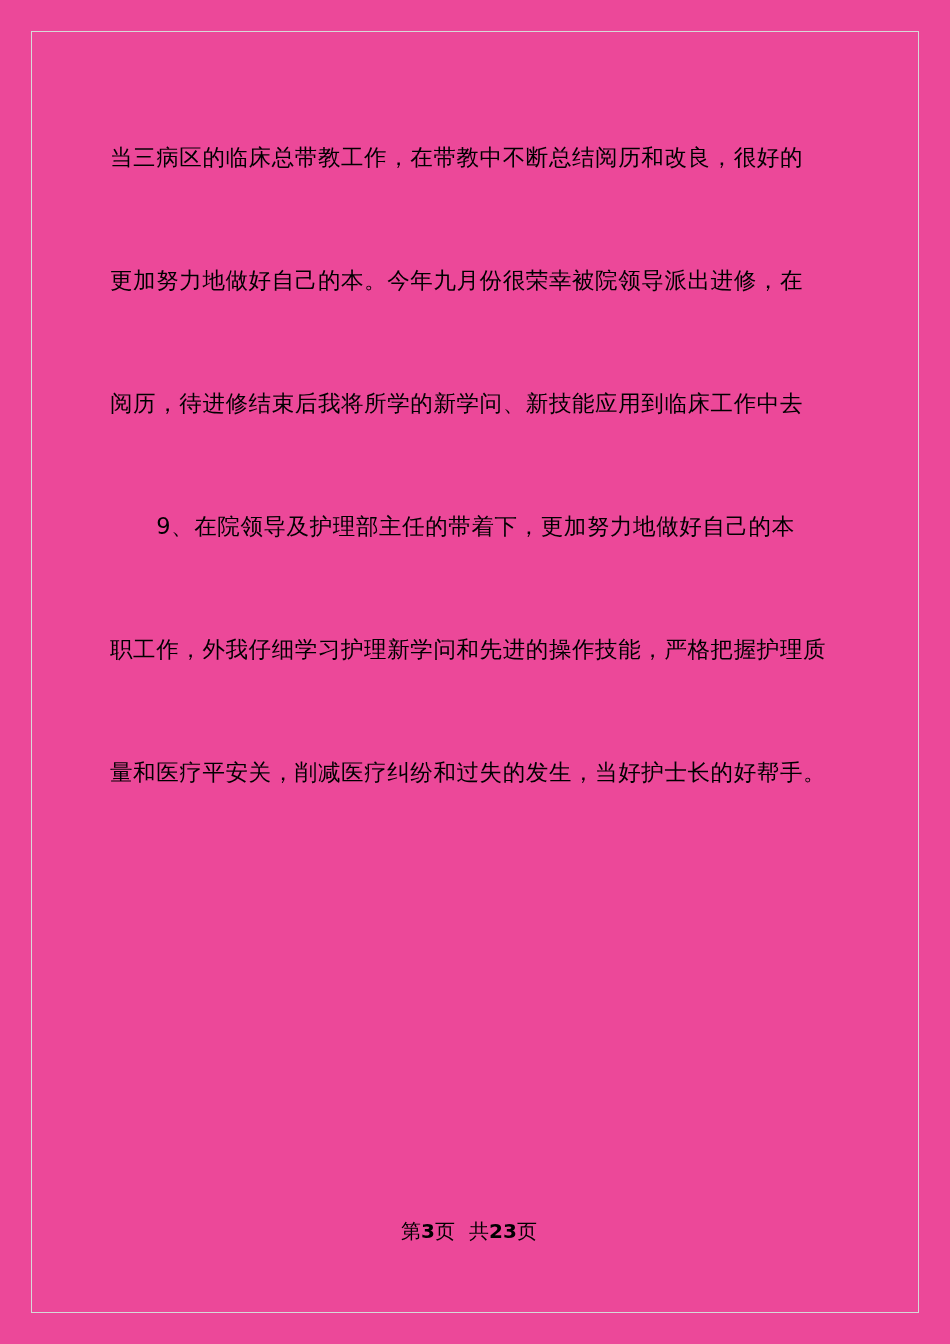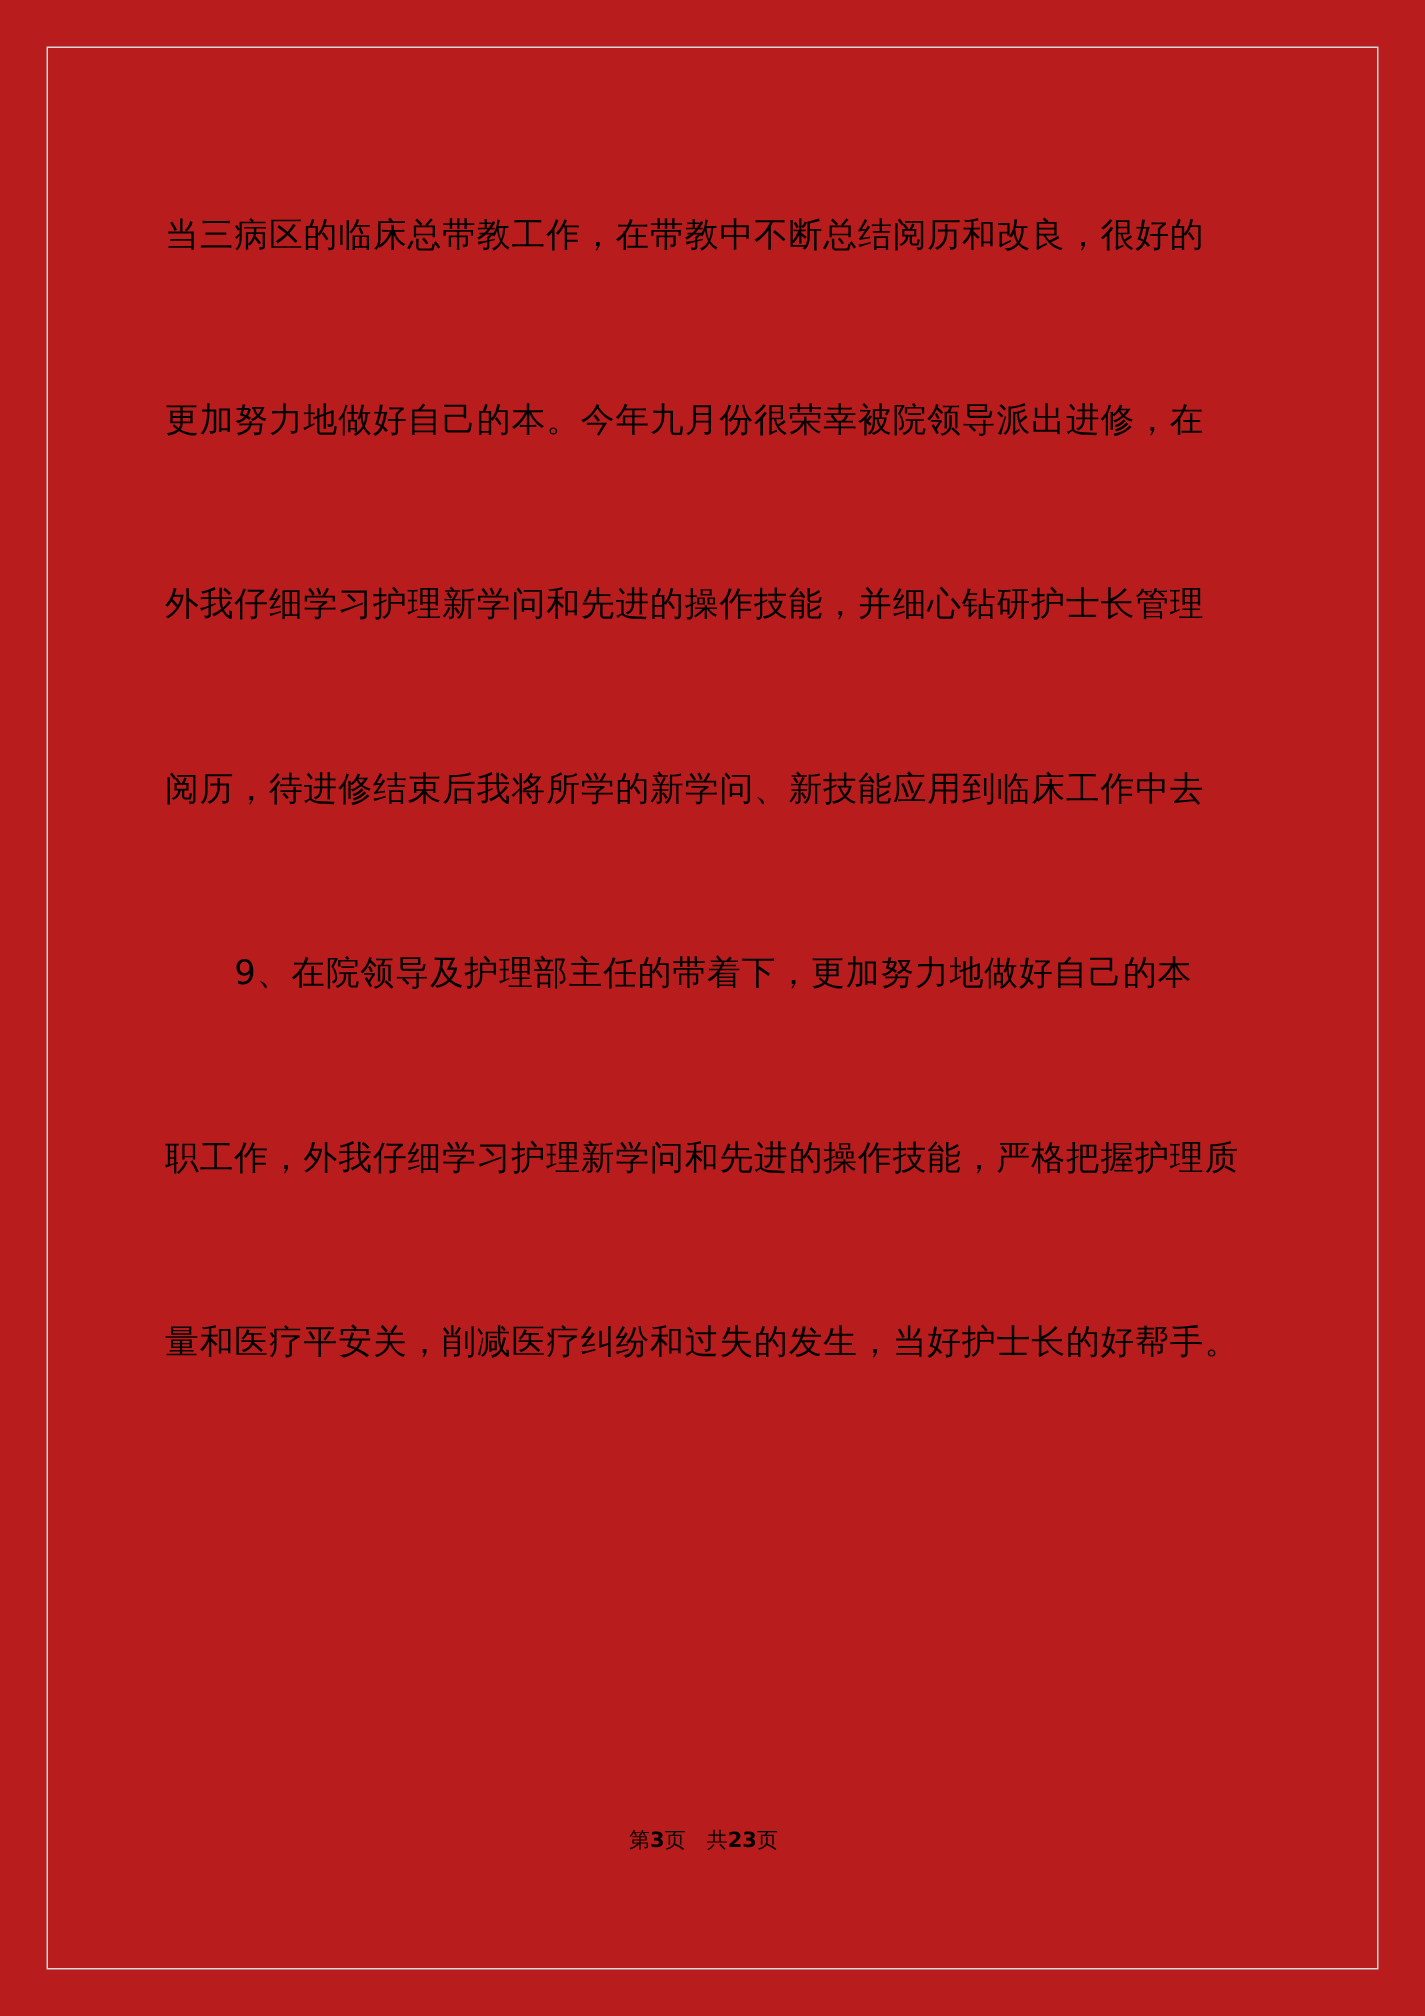--- a/index.html
+++ b/index.html
@@ -7,21 +7,21 @@
     padding: 0;
     background: #ffffff;
   }
   body {
     font-family: "DejaVu Sans", "Liberation Sans", sans-serif;
   }
   .page {
     position: relative;
     width: 950px;
     height: 1344px;
-    background: #b91c1c;
+    background: #ec4899;
     box-sizing: border-box;
     overflow: hidden;
   }
   .page-frame {
     position: absolute;
     left: 31px;
     top: 31px;
     width: 888px;
     height: 1282px;
     border: 1px solid #d8d8d8;
@@ -45,21 +45,21 @@
     margin: 0;
     white-space: pre-wrap;
   }
   .footer {
     position: absolute;
     left: 0;
     right: 12px;
     top: 1218px;
     text-align: center;
     font-family: "DejaVu Sans", "Liberation Sans", sans-serif;
-    font-size: 14px;
+    font-size: 20px;
     color: #000000;
   }
   .footer .num {
     font-weight: bold;
   }
   .footer span {
     display: inline-block;
   }
   .footer .gap {
     width: 14px;
@@ -67,21 +67,20 @@
 </style>
 </head>
 <body>
 
 <div class="page">
   <div class="page-frame"></div>
 
   <div class="content">
     <p class="para">当三病区的临床总带教工作，在带教中不断总结阅历和改良，很好的</p>
     <p class="para">更加努力地做好自己的本。今年九月份很荣幸被院领导派出进修，在</p>
-    <p class="para">外我仔细学习护理新学问和先进的操作技能，并细心钻研护士长管理</p>
     <p class="para">阅历，待进修结束后我将所学的新学问、新技能应用到临床工作中去</p>
     <p class="para">　　9、在院领导及护理部主任的带着下，更加努力地做好自己的本</p>
     <p class="para">职工作，外我仔细学习护理新学问和先进的操作技能，严格把握护理质</p>
     <p class="para">量和医疗平安关，削减医疗纠纷和过失的发生，当好护士长的好帮手。</p>
   </div>
 
   <div class="footer">
     <span>第</span><span class="num">3</span><span>页</span><span class="gap"></span><span>共</span><span class="num">23</span><span>页</span>
   </div>
 </div>

